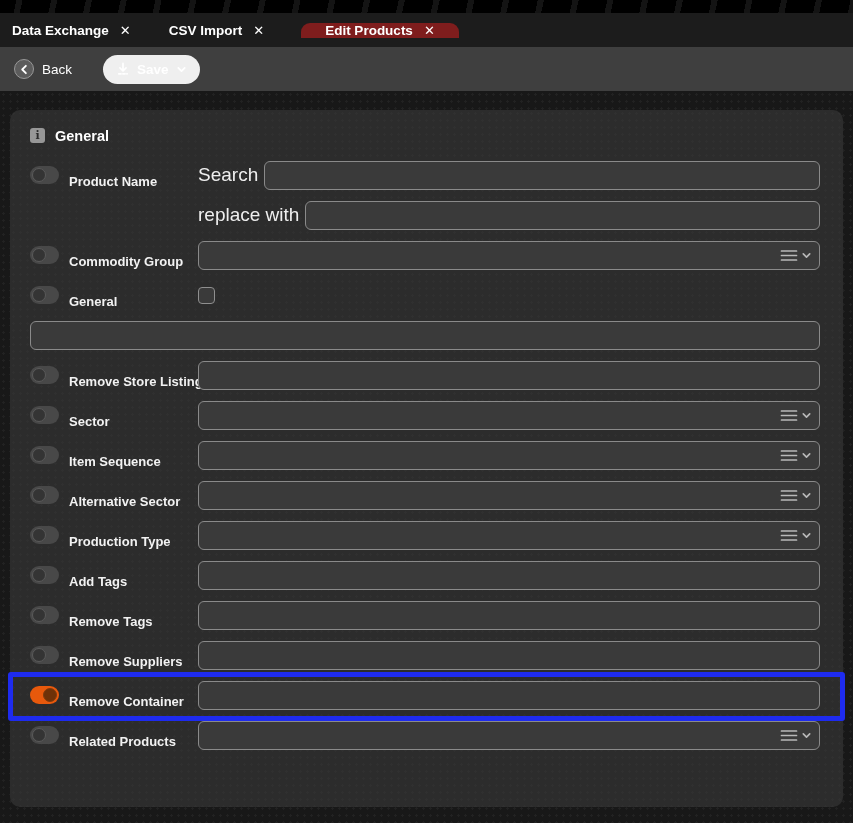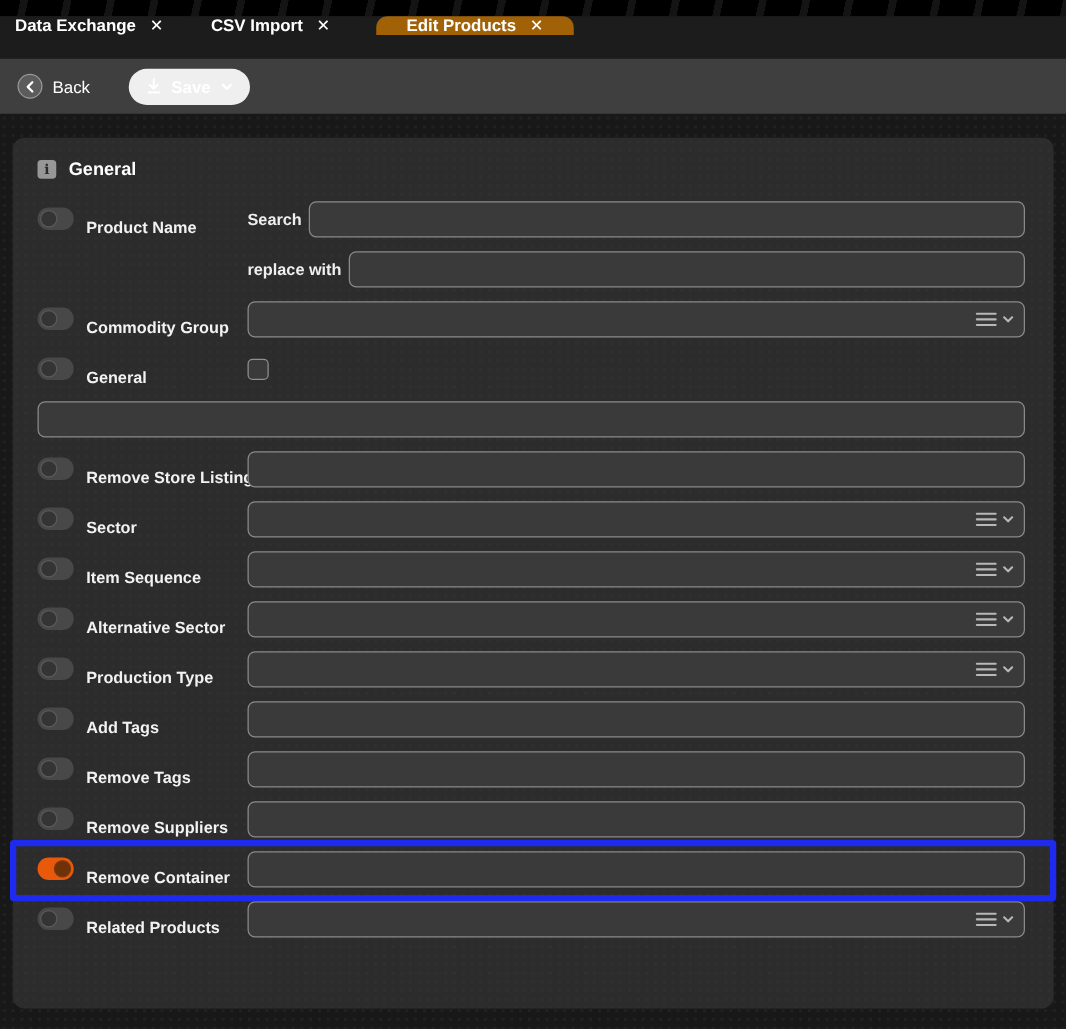--- a/index.html
+++ b/index.html
@@ -11,29 +11,29 @@
     position:relative;
   }
   
   .glitch {
     height:13px;
     background:repeating-linear-gradient(102deg,#000 0 16px,#141414 16px 22px,#000 22px 34px);
   }
   
   .tabbar {
     height:34px; background:#1c1c1c;
-    display:flex; align-items:flex-start;
+    display:flex; align-items:center;
   }
   .tab {
     display:flex; align-items:center; gap:11px;
     padding:0 19px; font-size:13.5px; font-weight:600; color:#ffffff;
     cursor:pointer; white-space:nowrap;
   }
   .tab:first-child { padding-left:12px; }
-  .tab.active { background:#a16207; border-radius:9px 9px 0 0; margin-left:18px; padding:0 24px; }
+  .tab.active { background:#7f1d1d; border-radius:9px 9px 0 0; margin-left:18px; padding:0 24px; }
   .tab-close { font-size:13px; font-weight:700; color:#fff; line-height:1; }
   
   .toolbar {
     height:44px; background:#3f3f3f;
     display:flex; align-items:center; gap:31px; padding-left:14px;
   }
   .back-btn { display:flex; align-items:center; gap:8px; cursor:pointer; }
   .back-circle {
     width:20px; height:20px; border-radius:50%;
     background:#5c5c5c; border:1px solid #989898;
@@ -67,21 +67,21 @@
   .panel-title { font-size:14.5px; font-weight:700; color:#fff; }
   
   .frow { height:40px; display:flex; align-items:center; padding:0 23px 0 20px; position:relative; }
   .frow.highlighted::after {
     content:""; position:absolute; left:-2px; right:-2px; top:-3px; bottom:-6px;
     border:5px solid var(--hl,#1e2bef); border-radius:3px; pointer-events:none; z-index:5;
   }
   .left-col { width:168px; flex:none; display:flex; align-items:center; gap:10px; }
   .row-label { font-size:13px; font-weight:600; color:#f2f2f2; white-space:nowrap;margin-top:12px; }
   .field-col { flex:1; display:flex; align-items:center; }
-  .sub-label { font-size:13px; color:#efefef; margin-right:6px; white-space:nowrap;font-weight:bold; }
+  .sub-label { font-size:19px; color:#efefef; margin-right:6px; white-space:nowrap; }
   .txt {
     flex:1; height:29px; background:#3a3a3a;
     border:1px solid #8a8a8a; border-radius:6px;
     color:#f0f0f0; font-size:13px; padding:0 10px; font-family:inherit;
     outline:none; min-width:0;
   }
   .dd-wrap { flex:1; position:relative; display:flex; }
   .dd-icons {
     position:absolute; right:8px; top:0; bottom:0;
     display:flex; align-items:center; gap:3px; pointer-events:none;

